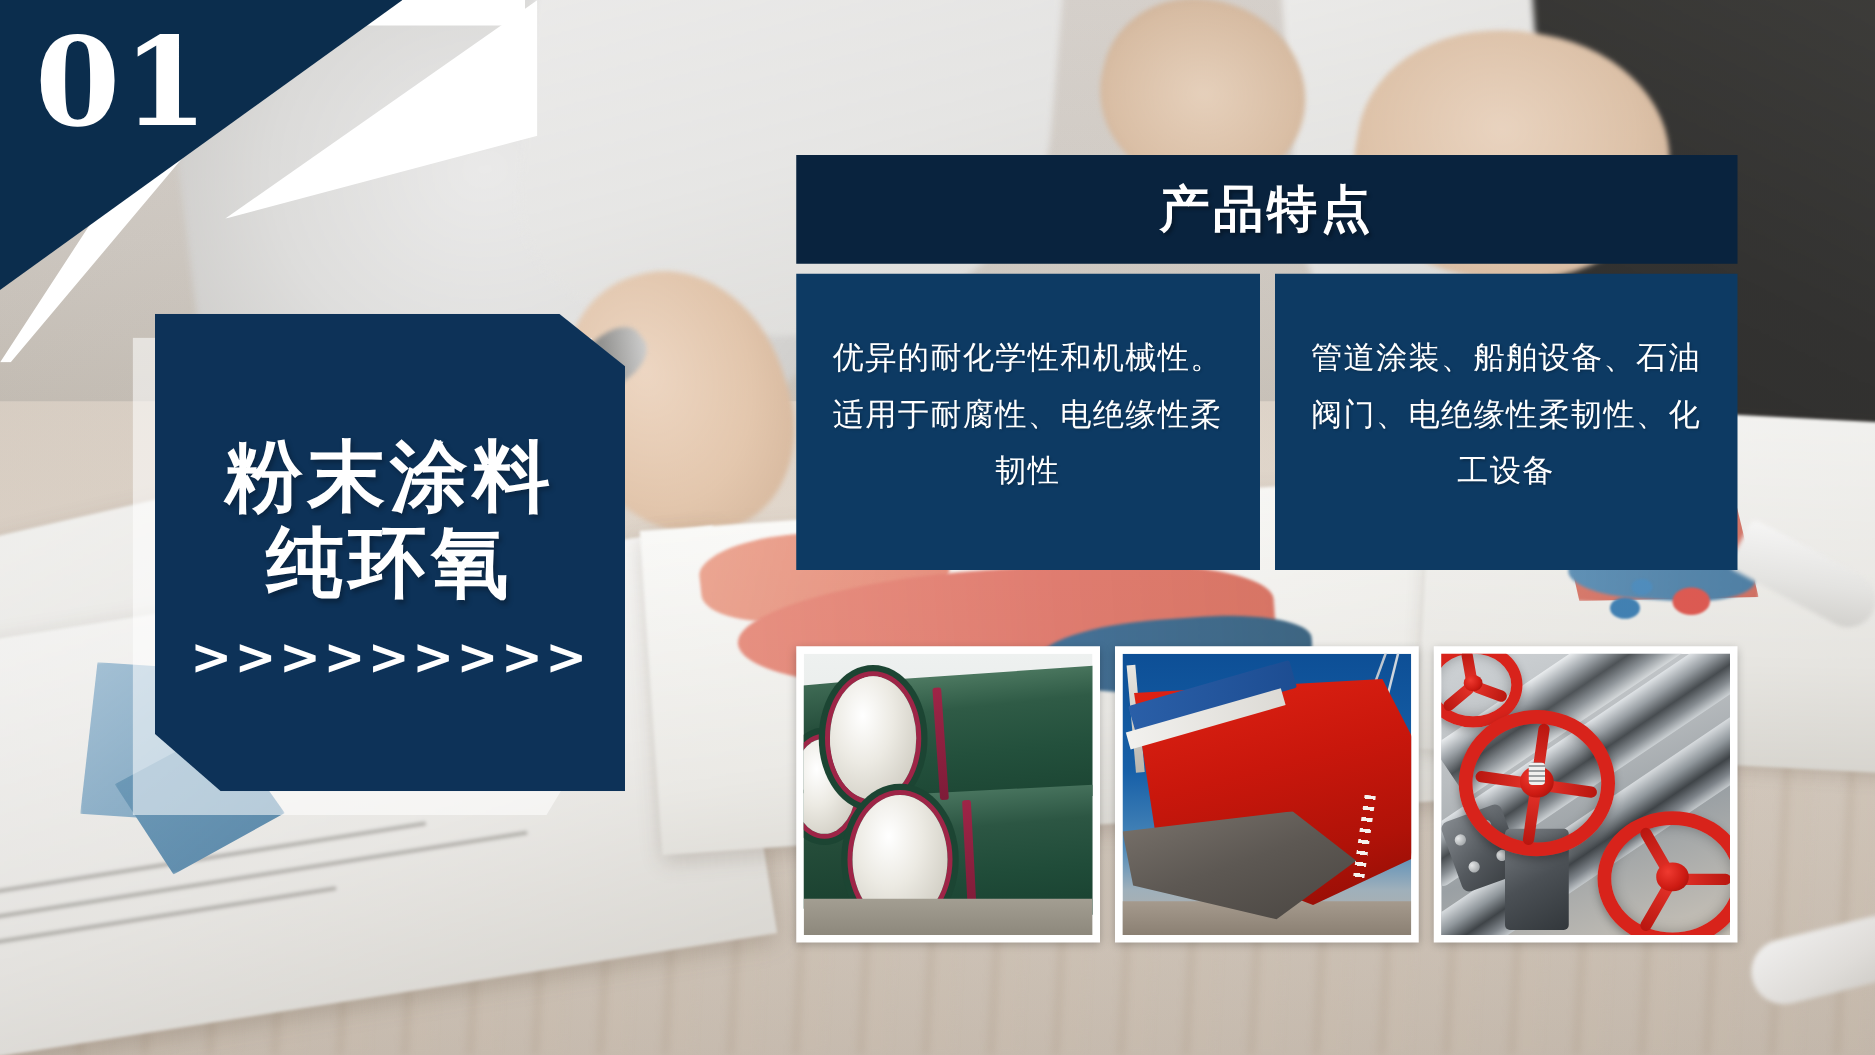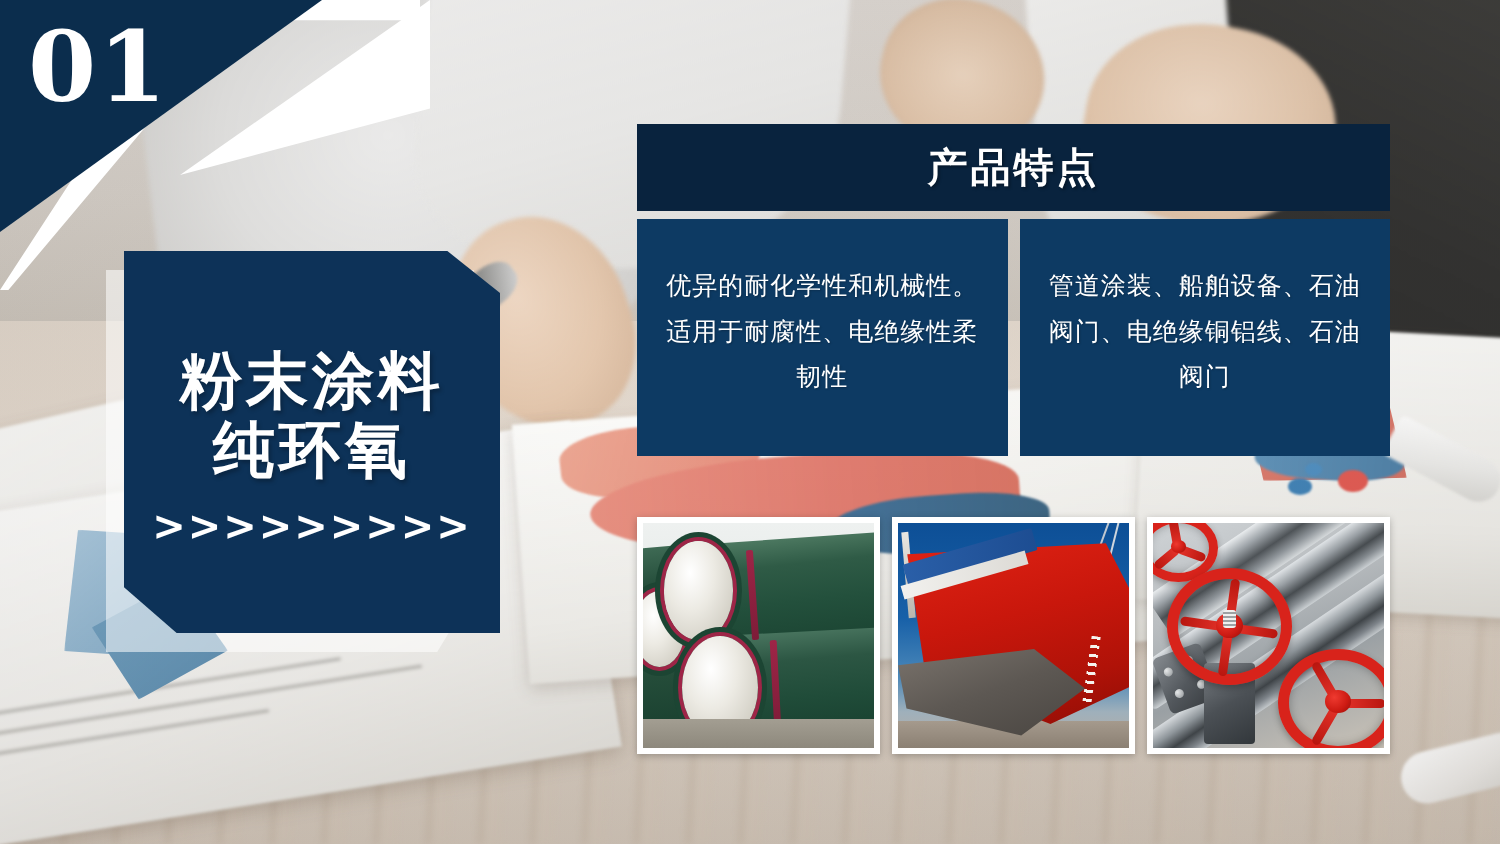--- a/index.html
+++ b/index.html
@@ -394,21 +394,21 @@
     <div class="panel-row">
       <div class="head-box">
         <span class="head-box-text">产品特点</span>
       </div>
     </div>
     <div class="body-row">
       <div class="body-box">
         <div class="body-text">优异的耐化学性和机械性。适用于耐腐性、电绝缘性柔韧性</div>
       </div>
       <div class="body-box">
-        <div class="body-text">管道涂装、船舶设备、石油阀门、电绝缘铜铝线、石油阀门</div>
+        <div class="body-text">管道涂装、船舶设备、石油阀门、电绝缘性柔韧性、化工设备</div>
       </div>
     </div>
   </div>
 
   <div class="photos">
 
     <div class="photo">
       <div class="photo-inner">
         <div class="pipes">
           <div class="pipe pipe-body-3"></div>

